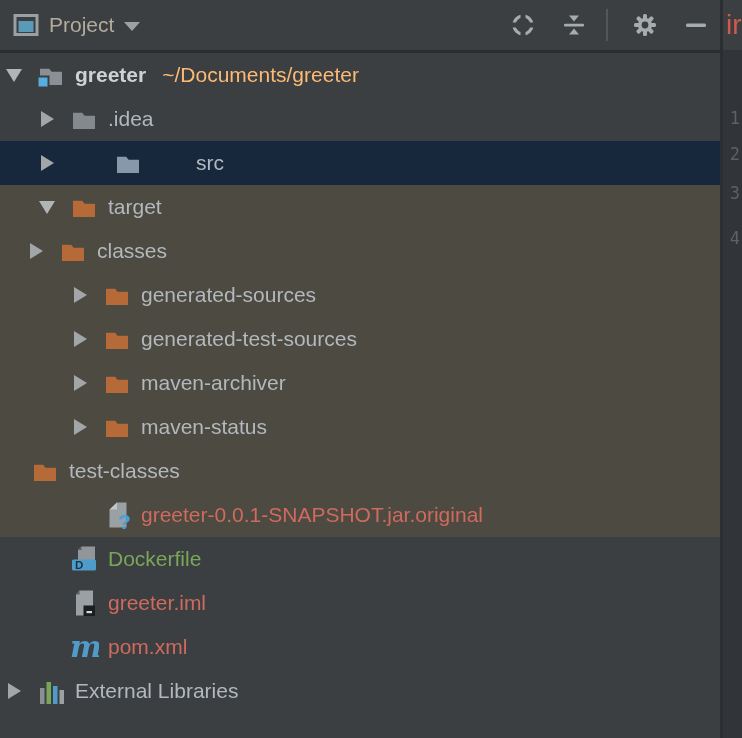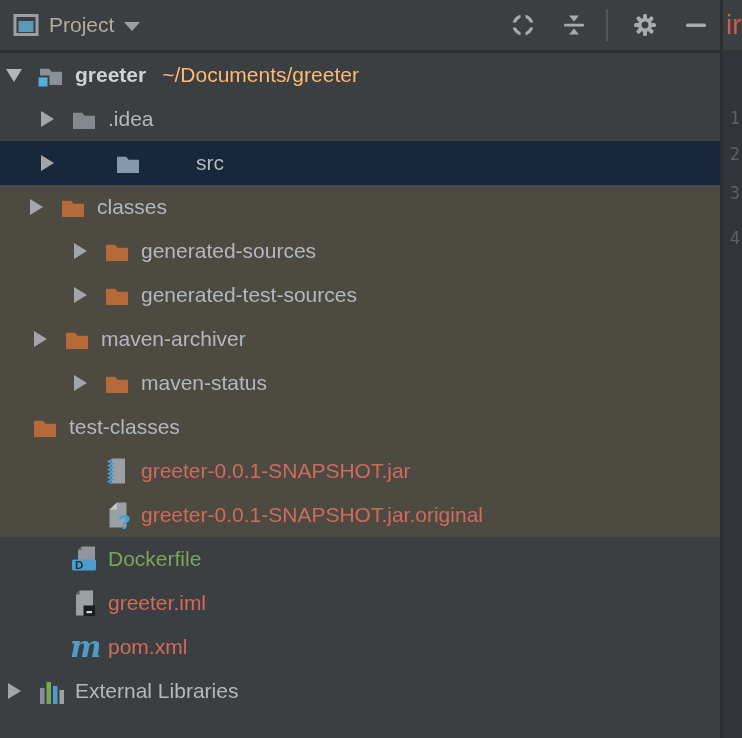--- a/index.html
+++ b/index.html
@@ -151,20 +151,30 @@
     <div class="row selected" style="padding-left: 39px; gap: 44px;">
     <span class="arrow collapsed"></span>
     <span class="ticon">
         <svg viewBox="0 0 30 30">
           <path d="M4 8.8h9.2l2.4 3H26V25H4z" fill="#8699aa"></path>
         </svg>
       </span>
     <span class="label">src</span>
 
   </div>
+    <div class="row excluded" style="padding-left: 39px;">
+    <span class="arrow expanded"></span>
+    <span class="ticon">
+        <svg viewBox="0 0 30 30">
+          <path d="M4 8.8h9.2l2.4 3H26V25H4z" fill="#b56a38"></path>
+        </svg>
+      </span>
+    <span class="label">target</span>
+
+  </div>
     <div class="row excluded" style="padding-left: 28px;">
     <span class="arrow collapsed"></span>
     <span class="ticon">
         <svg viewBox="0 0 30 30">
           <path d="M4 8.8h9.2l2.4 3H26V25H4z" fill="#b56a38"></path>
         </svg>
       </span>
     <span class="label">classes</span>
 
   </div>
@@ -181,21 +191,21 @@
     <div class="row excluded" style="padding-left: 72px;">
     <span class="arrow collapsed"></span>
     <span class="ticon">
         <svg viewBox="0 0 30 30">
           <path d="M4 8.8h9.2l2.4 3H26V25H4z" fill="#b56a38"></path>
         </svg>
       </span>
     <span class="label">generated-test-sources</span>
 
   </div>
-    <div class="row excluded" style="padding-left: 32px; align-items: center;">
+    <div class="row excluded" style="padding-left: 72px; align-items: center;">
     <span class="arrow collapsed"></span>
     <span class="ticon">
         <svg viewBox="0 0 30 30">
           <path d="M4 8.8h9.2l2.4 3H26V25H4z" fill="#b56a38"></path>
         </svg>
       </span>
     <span class="label">maven-archiver</span>
 
   </div>
     <div class="row excluded" style="padding-left: 72px;">
@@ -209,31 +219,20 @@
 
   </div>
     <div class="row excluded" style="">
     <span class="arrow"></span>
     <span class="ticon">
         <svg viewBox="0 0 30 30">
           <path d="M4 8.8h9.2l2.4 3H26V25H4z" fill="#b56a38"></path>
         </svg>
       </span>
     <span class="label">test-classes</span>
-
-  </div>
-    <div class="row excluded" style="padding-left: 72px;">
-    <span class="arrow"></span>
-    <span class="ticon">
-        <svg viewBox="0 0 30 30">
-          <rect x="10" y="2.5" width="13" height="25" fill="#9aa0a4"></rect>
-          <path d="M10.5 3.5l-3.5 2 3.5 2-3.5 2 3.5 2-3.5 2 3.5 2-3.5 2 3.5 2-3.5 2 3.5 2-3.5 2 3.5 2" stroke="#4f9ccb" stroke-width="2" fill="none"></path>
-        </svg>
-      </span>
-    <span class="label red">greeter-0.0.1-SNAPSHOT.jar</span>
 
   </div>
     <div class="row excluded" style="padding-left: 72px;">
     <span class="arrow"></span>
     <span class="ticon">
         <svg viewBox="0 0 30 30">
           <path d="M7.5 9.5L15 2.5h9.5v25H7.5z" fill="#9aa0a4"></path>
           <path d="M7.5 9.5L15 9.5 15 2.5z" fill="#c2c6c9"></path>
           <text x="16" y="29" font-size="21" font-weight="bold" fill="#45a1dd" font-family="Liberation Sans, sans-serif">?</text>
         </svg>

